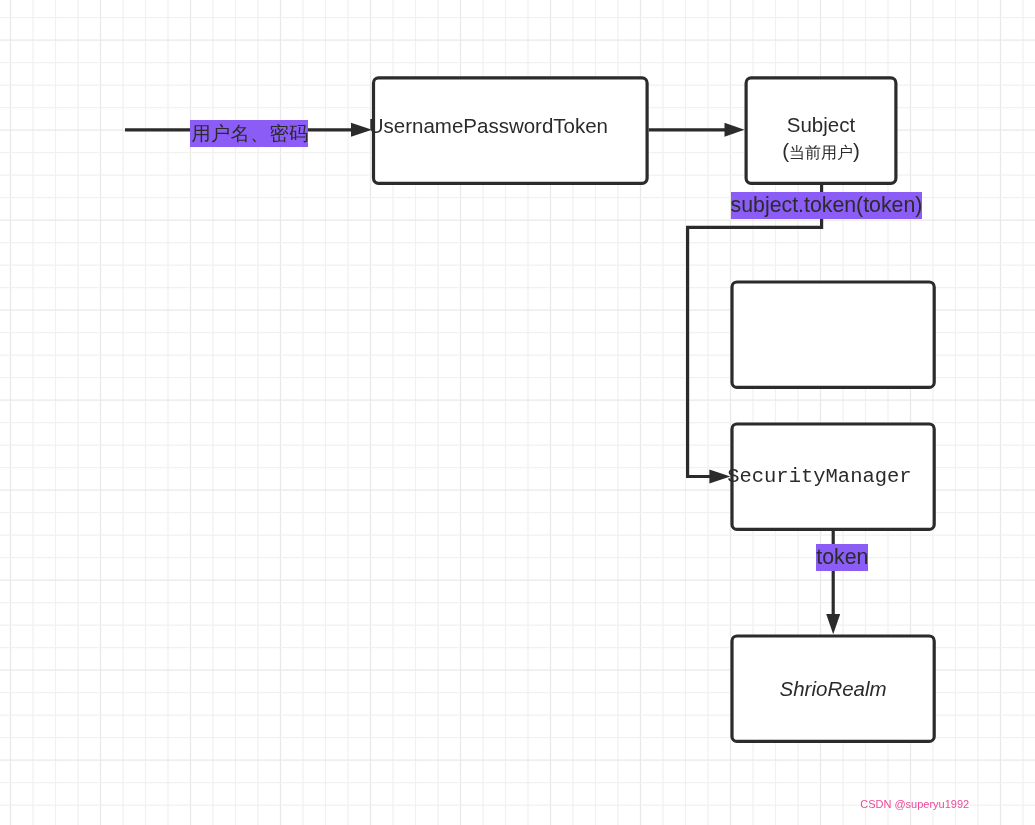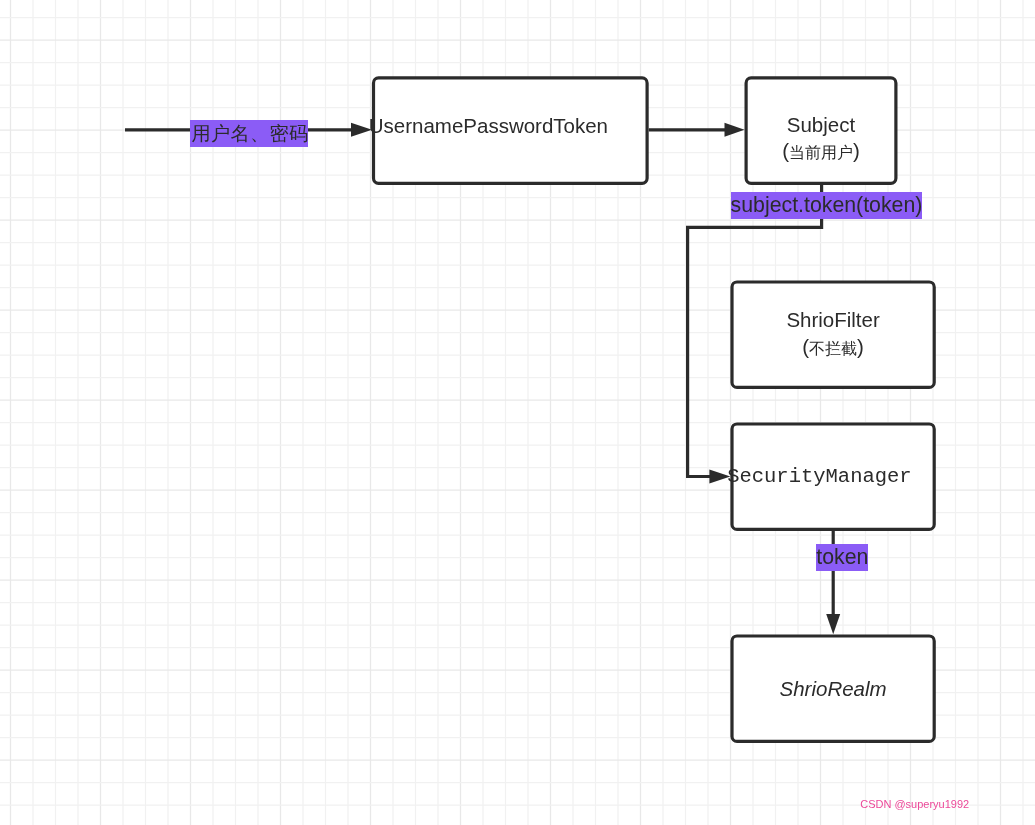--- a/index.html
+++ b/index.html
@@ -166,24 +166,20 @@
 
   <div class="node-label" style="left: 371.9px; top: 72px; width: 233px; height: 108.6px;">
     <div>UsernamePasswordToken</div>
   </div>
 
   <div class="node-label" style="left: 744.5px; top: 76.3px; width: 153px; height: 126px;">
     <div>Subject</div>
     <div><span>(</span><span class="cjk-inline">当前用户</span><span>)</span></div>
   </div>
 
-  <div class="node-label" style="left: 730.4px; top: 280.4px; width: 205.4px; height: 108.6px;">
-    <div>ShrioFilter</div>
-    <div><span>(</span><span class="cjk-inline">不拦截</span><span>)</span></div>
-  </div>
 
   <div class="node-label" style="left: 730.4px; top: 422.4px; width: 178px; height: 108.6px; font-family: Liberation Mono, monospace;">
     <div>SecurityManager</div>
   </div>
 
   <div class="node-label" style="left: 730.4px; top: 634.4px; width: 205.4px; height: 108.6px; font-style: italic;">
     <div>ShrioRealm</div>
   </div>
 
   <div class="edge-label cjk" style="left: 190px; top: 119.9px; padding-left: 1.5px;">用户名、密码</div>

